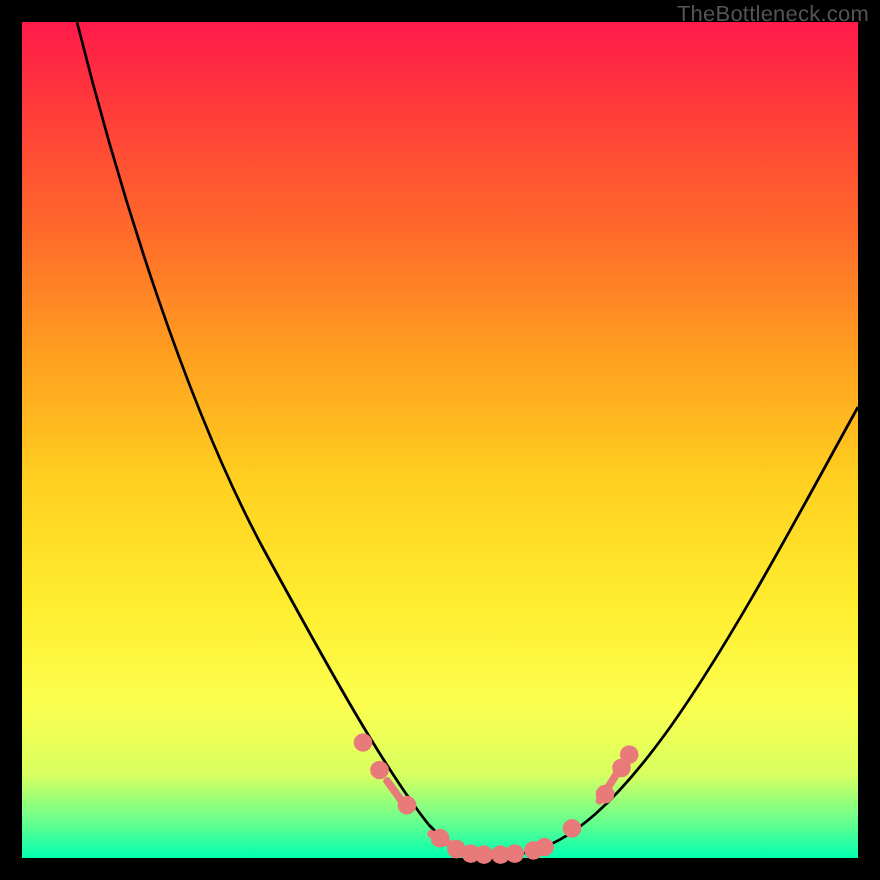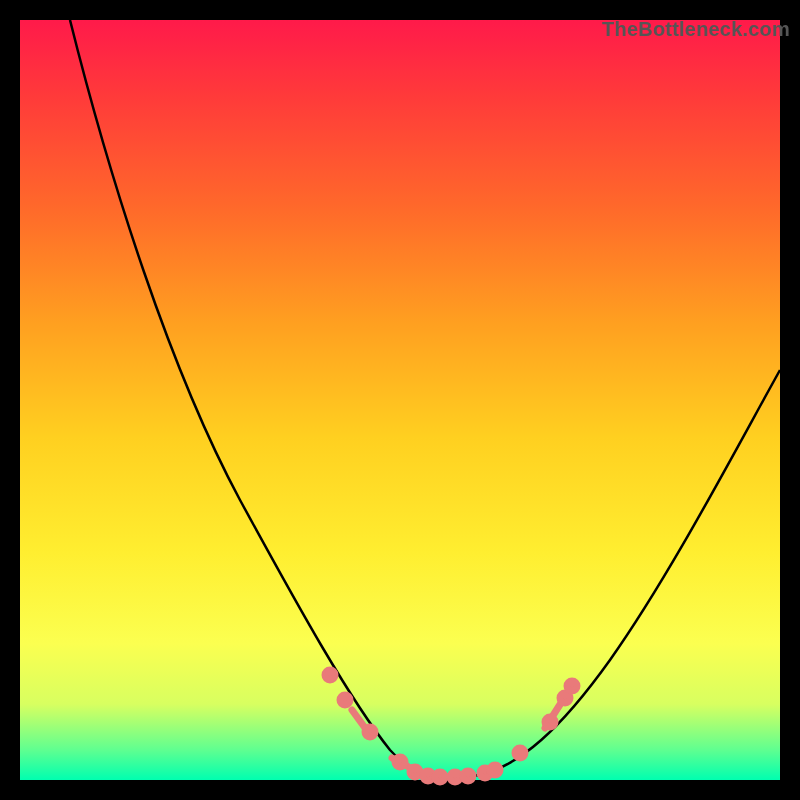--- a/index.html
+++ b/index.html
@@ -24,25 +24,25 @@
       #ffa020 40%,
       #ffd020 55%,
       #ffee30 70%,
       #fbff50 82%,
       #d8ff60 90%,
       #60ff90 96%,
       #00ffb0 100%);
   }
   .watermark {
     position: absolute;
-    top: 18px;
+    top: 2px;
     right: 10px;
     font-size: 20px;
     color: #555;
-    font-weight: 700;
+    font-weight: 400;
     letter-spacing: 0.2px;
   }
   svg.curve {
     position: absolute;
     left: 20px;
     top: 20px;
     width: 760px;
     height: 760px;
     overflow: visible;
   }

